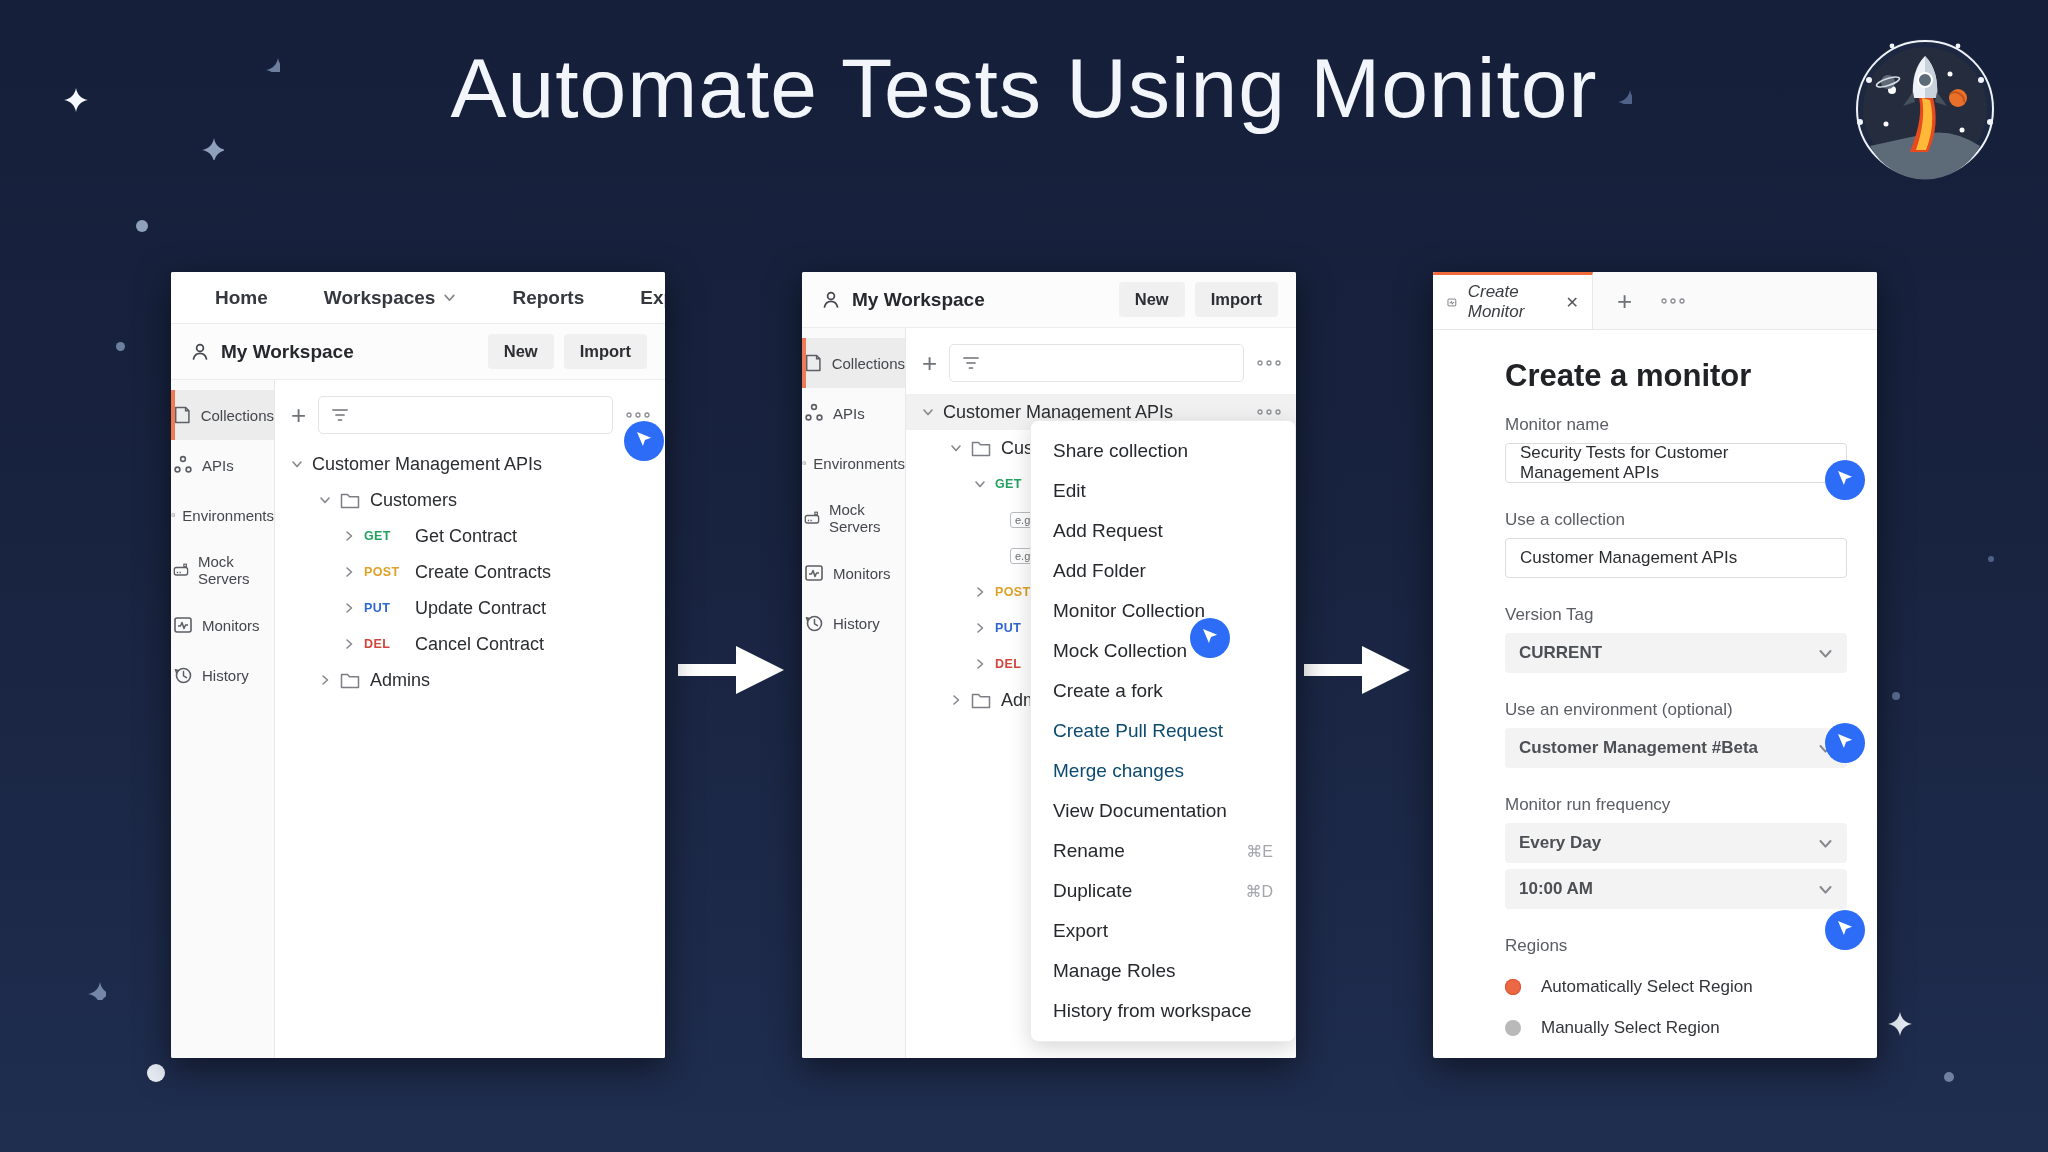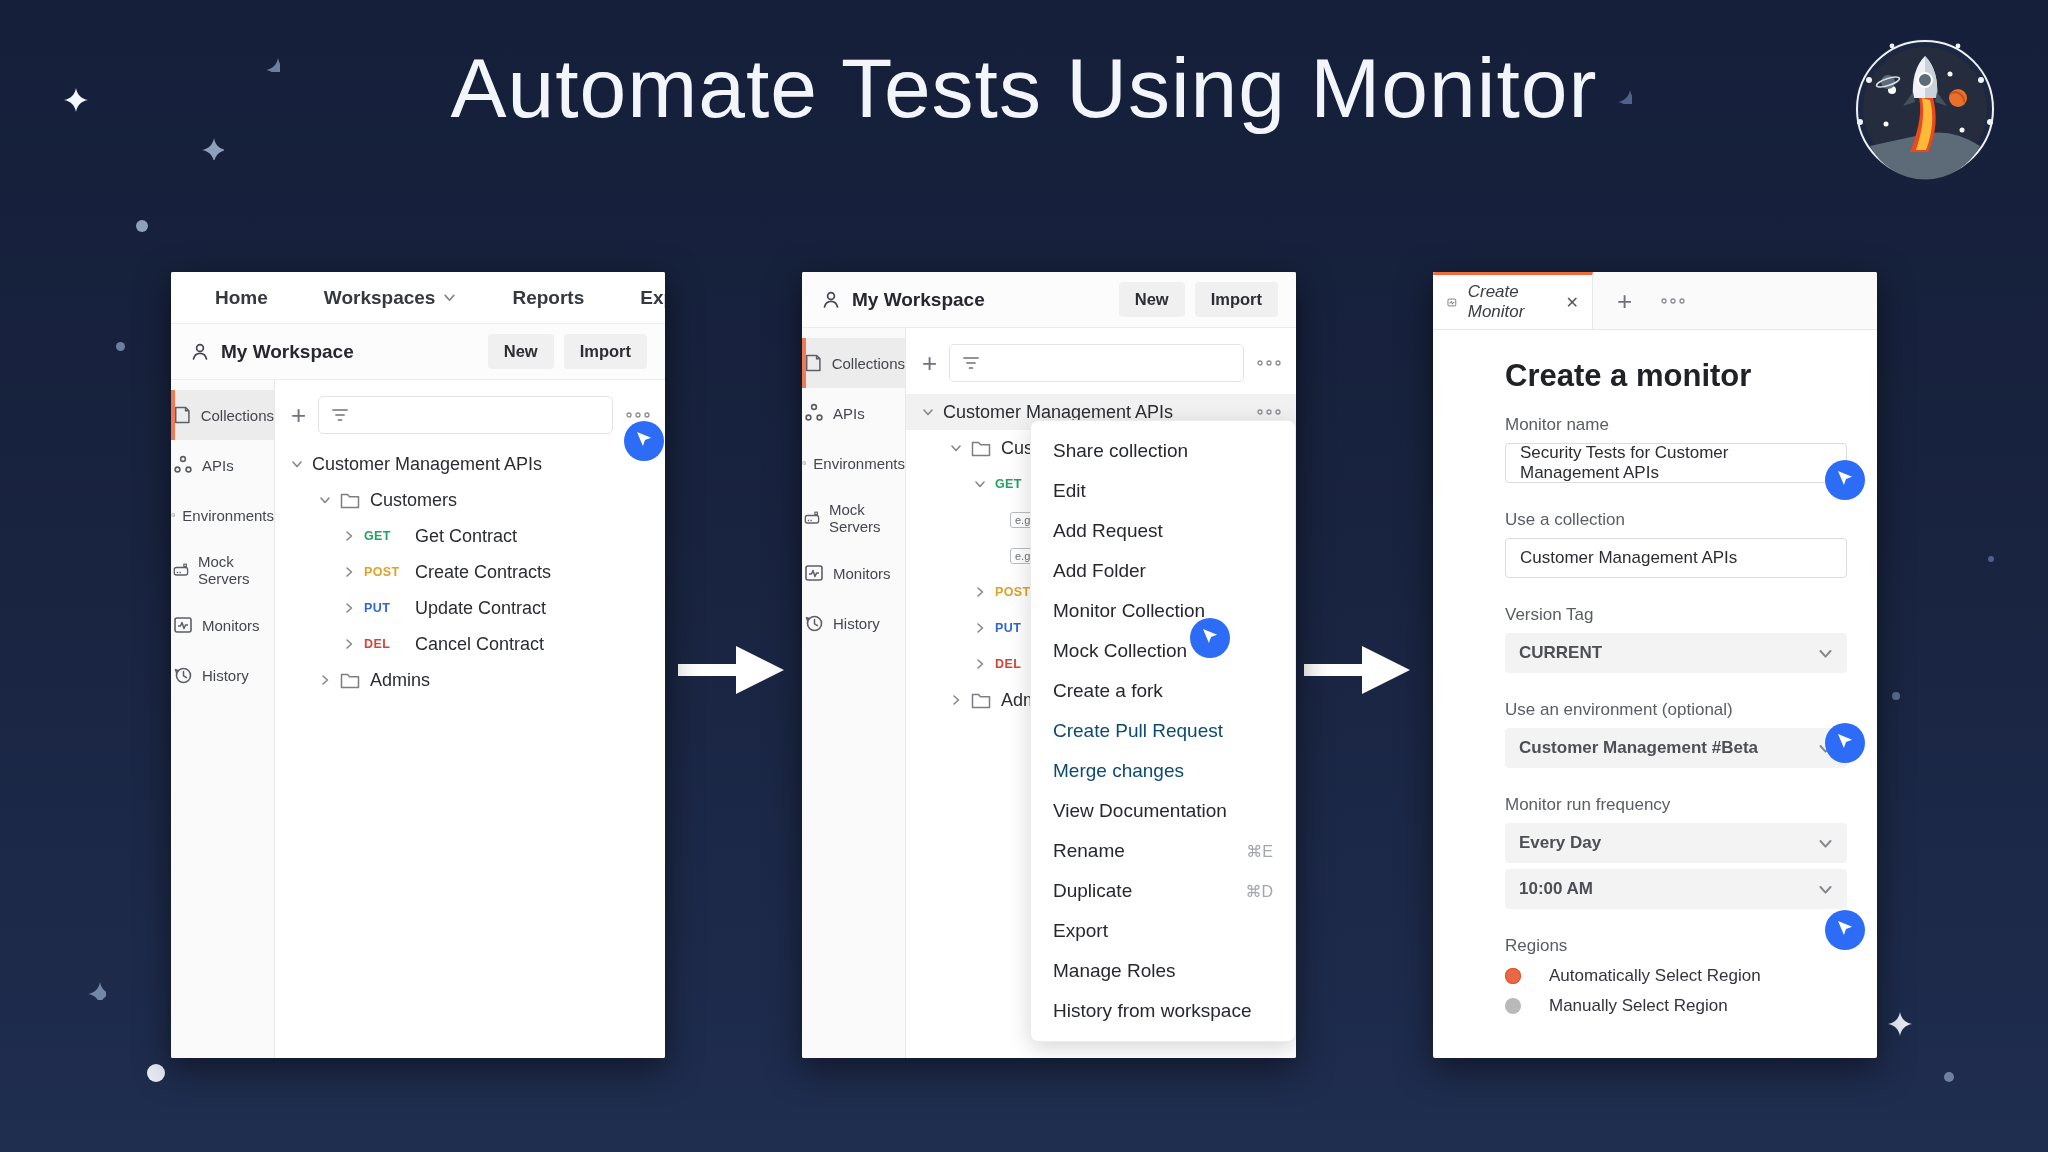--- a/index.html
+++ b/index.html
@@ -92,21 +92,21 @@
   .p3-content { padding:14px 14px 0 72px; }
   .p3-heading { font-size:31px; font-weight:700; color:#202226; margin-top:14px; }
   .f-label { margin-top:21px; font-size:17px; color:#5a5d63; }
   .f-label.gap-lg { margin-top:27px; }
   .f-input, .f-select { margin-top:8px; width:342px; height:40px; border-radius:4px;
     display:flex; align-items:center; padding:0 14px; font-size:17px; }
   .f-input { border:1px solid #dcdcdc; background:#fff; color:#2b2d31; }
   .f-select { background:#f3f3f3; color:#4c4f54; font-weight:600; justify-content:space-between; }
   .f-select + .f-select { margin-top:6px;gap:12px; }
   .sel-chev { width:15px; height:15px; }
-  .radio-row { display:flex; align-items:center; gap:28px; margin-top:10px; font-size:17px; color:#33353a; }
+  .radio-row { display:flex; align-items:center; gap:20px; margin-top:21px; font-size:17px; color:#33353a; }
   .radio { width:16px; height:16px; border-radius:50%; }
   .radio.on { background:#ec6743; box-shadow:0 0 0 1px #d85634 inset; }
   .radio.off { background:#b9b9b9; }
 </style>
 </head>
 <body>
 
 <svg width="0" height="0" style="position:absolute">
   <defs>
     <g id="ic-chev-down">

